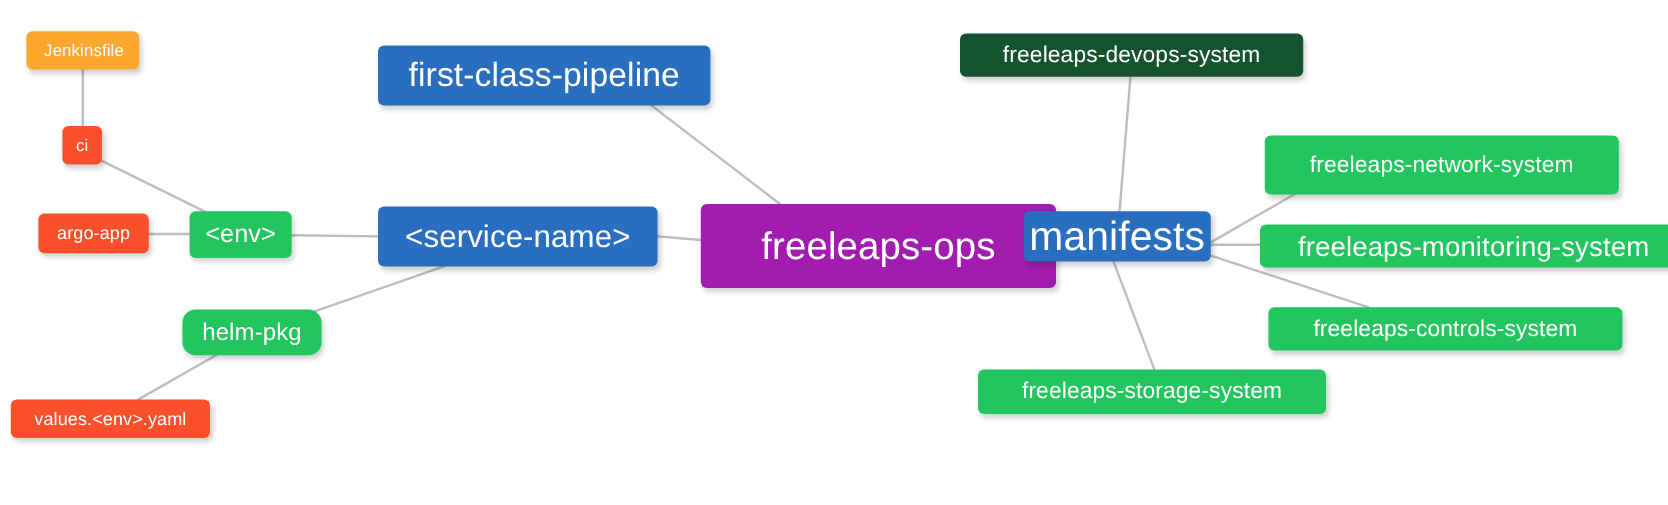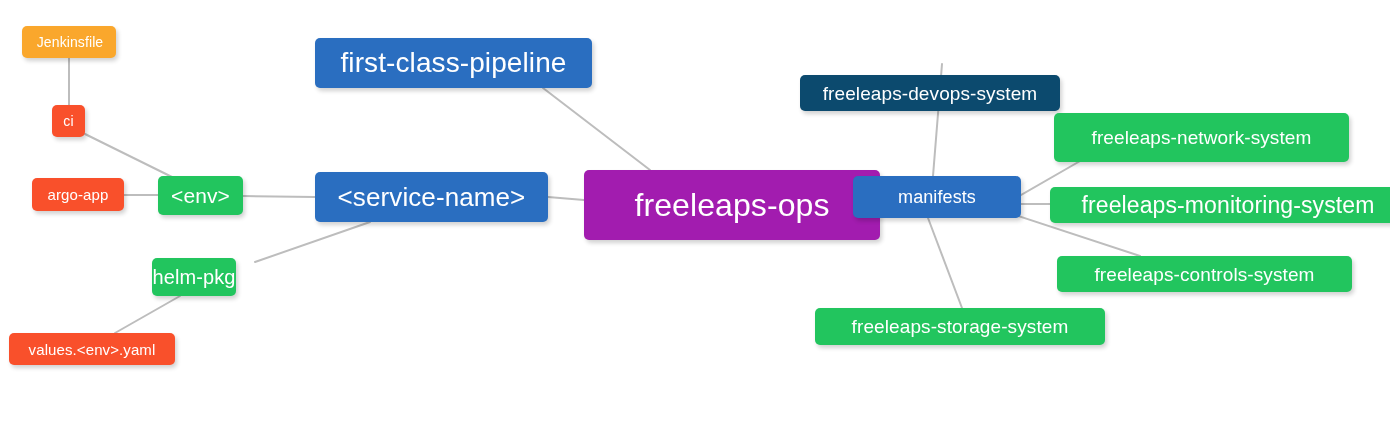--- a/index.html
+++ b/index.html
@@ -80,39 +80,39 @@
       </div>
       <div class="node" style="left: 52px; top: 105px; width: 33px; height: 32px; background: rgb(249, 80, 43); font-size: 14px;">
         <span class="node-label">ci</span>
       </div>
       <div class="node" style="left: 32px; top: 178px; width: 92px; height: 33px; background: rgb(249, 80, 43); font-size: 15px;">
         <span class="node-label">argo-app</span>
       </div>
       <div class="node" style="left: 158px; top: 176px; width: 85px; height: 39px; background: rgb(34, 197, 94); font-size: 21px;">
         <span class="node-label">&lt;env&gt;</span>
       </div>
-      <div class="node" style="left: 152px; top: 258px; width: 84px; height: 38px; background: rgb(34, 197, 94); font-size: 20px;">
+      <div class="node" style="left: 152px; top: 258px; width: 116px; height: 38px; background: rgb(34, 197, 94); font-size: 20px; border-radius: 11px;">
         <span class="node-label">helm-pkg</span>
       </div>
       <div class="node" style="left: 9px; top: 333px; width: 166px; height: 32px; background: rgb(249, 80, 43); font-size: 15px; justify-content: center;">
         <span class="node-label">values.&lt;env&gt;.yaml</span>
       </div>
       <div class="node" style="left: 315px; top: 38px; width: 277px; height: 50px; background: rgb(42, 110, 192); font-size: 28px;">
         <span class="node-label">first-class-pipeline</span>
       </div>
       <div class="node" style="left: 315px; top: 172px; width: 233px; height: 50px; background: rgb(42, 110, 192); font-size: 26px;">
         <span class="node-label">&lt;service-name&gt;</span>
       </div>
       <div class="node" style="left: 584px; top: 170px; width: 296px; height: 70px; background: #a21caf; font-size: 32px;">
         <span class="node-label">freeleaps-ops</span>
       </div>
-      <div class="node" style="left: 853px; top: 176px; width: 168px; height: 42px; background: rgb(42, 110, 192); font-size: 18px;">
+      <div class="node" style="left: 853px; top: 176px; width: 156px; height: 42px; background: rgb(42, 110, 192); font-size: 34px;">
         <span class="node-label">manifests</span>
       </div>
-      <div class="node" style="left: 800px; top: 28px; width: 260px; height: 36px; background: #0c4a6e; font-size: 19px; margin-top: 47px;">
+      <div class="node" style="left: 800px; top: 28px; width: 286px; height: 36px; background: #14532d; font-size: 19px;">
         <span class="node-label">freeleaps-devops-system</span>
       </div>
       <div class="node" style="left: 1054px; top: 113px; width: 295px; height: 49px; background: rgb(34, 197, 94); font-size: 19px;">
         <span class="node-label">freeleaps-network-system</span>
       </div>
       <div class="node" style="left: 1050px; top: 187px; width: 356px; height: 36px; background: rgb(34, 197, 94); font-size: 23px;">
         <span class="node-label">freeleaps-monitoring-system</span>
       </div>
       <div class="node" style="left: 1057px; top: 256px; width: 295px; height: 36px; background: rgb(34, 197, 94); font-size: 19px;">
         <span class="node-label">freeleaps-controls-system</span>

